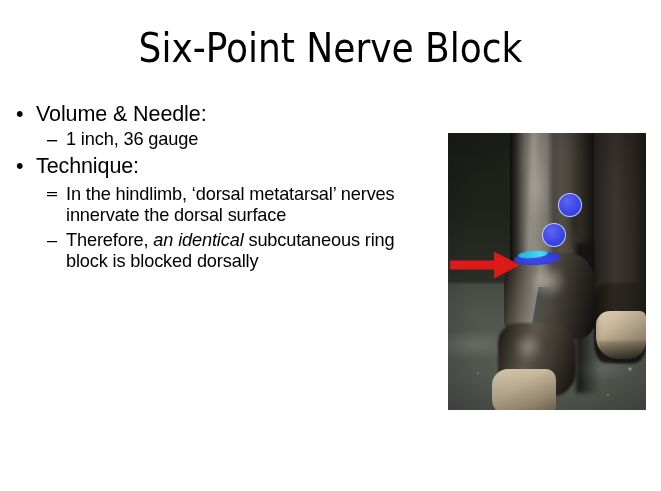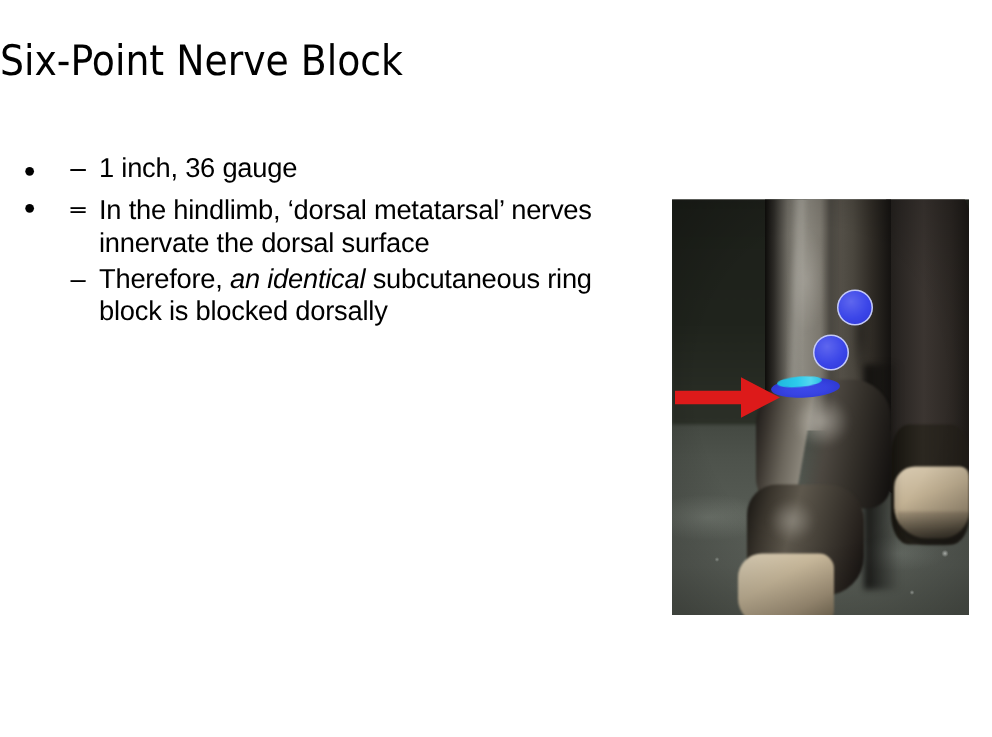--- a/index.html
+++ b/index.html
@@ -19,22 +19,23 @@
     background: #ffffff;
     overflow: hidden;
   }
 
   
   #slide-title {
     position: absolute;
     left: 0;
     top: 26px;
     width: 661px;
+    text-align: center;
     font-family: "DejaVu Sans Condensed", "Liberation Sans Narrow", "Liberation Sans", sans-serif;
-    font-size: 28px;
+    font-size: 40px;
     font-weight: 400;
     color: #000000;
     letter-spacing: 0px;
     white-space: nowrap;
     line-height: 1.1;
   }
 
   
   #body-content {
     position: absolute;
@@ -247,35 +248,37 @@
 <body>
 
 <div id="slide">
 
   <div id="slide-title">Six-Point Nerve Block</div>
 
   <div id="body-content">
 
     <div class="bullet-l1">
       <span class="marker">•</span>
+      <span class="txt">Volume &amp; Needle:</span>
     </div>
 
     <div class="bullet-l2">
       <span class="marker">–</span>
     </div>
 
     <div class="bullet-l2">
       <span class="marker">–</span>
       <span class="txt">1 inch, 36 gauge</span>
     </div>
 
     <div class="gap-sm"></div>
 
     <div class="bullet-l1">
       <span class="marker">•</span>
+      <span class="txt">Technique:</span>
     </div>
 
     <div class="bullet-l2">
       <span class="marker">–</span>
     </div>
 
     <div class="gap-sm"></div>
 
     <div class="bullet-l2">
       <span class="marker">–</span>

